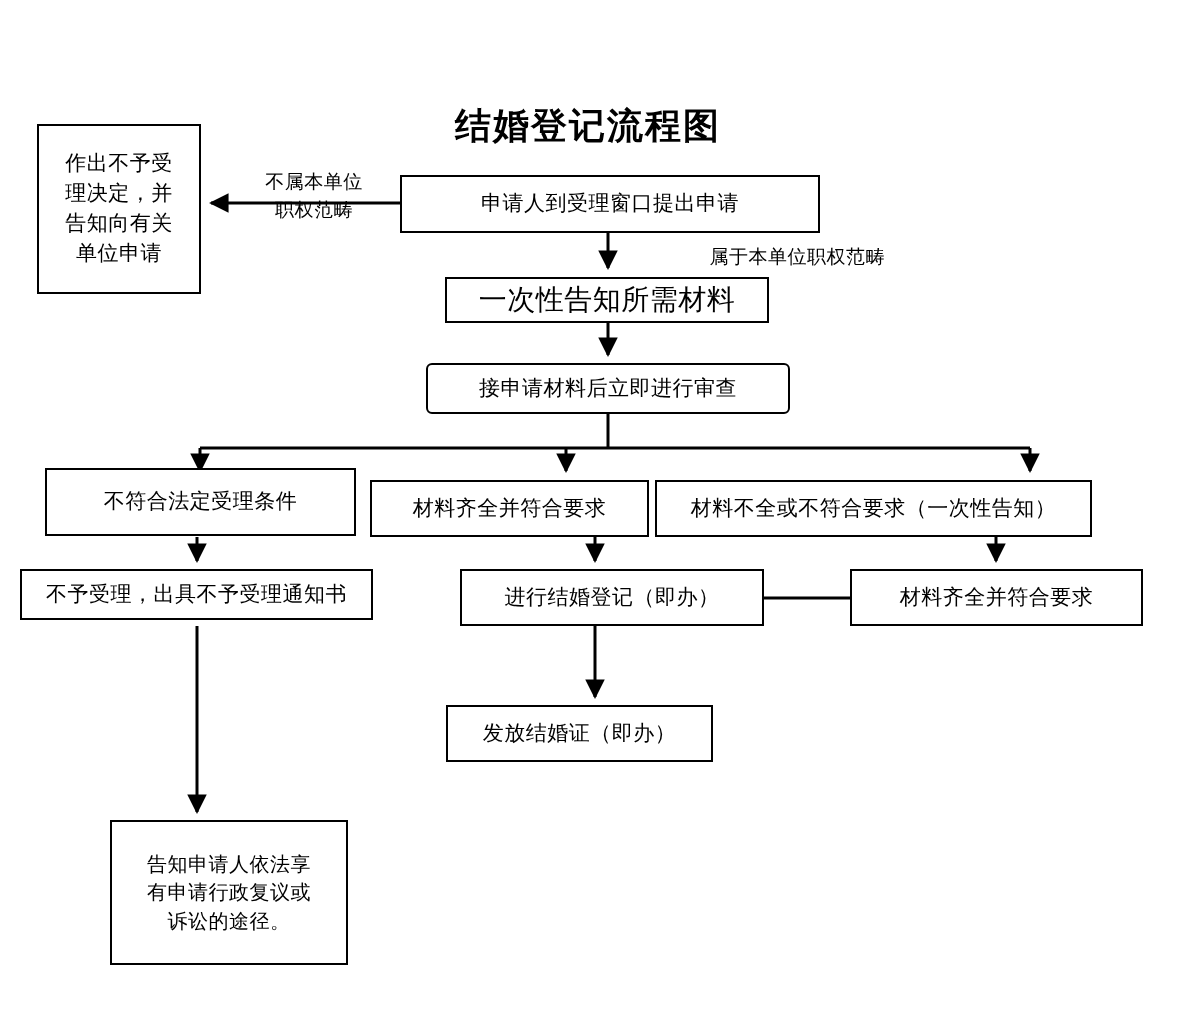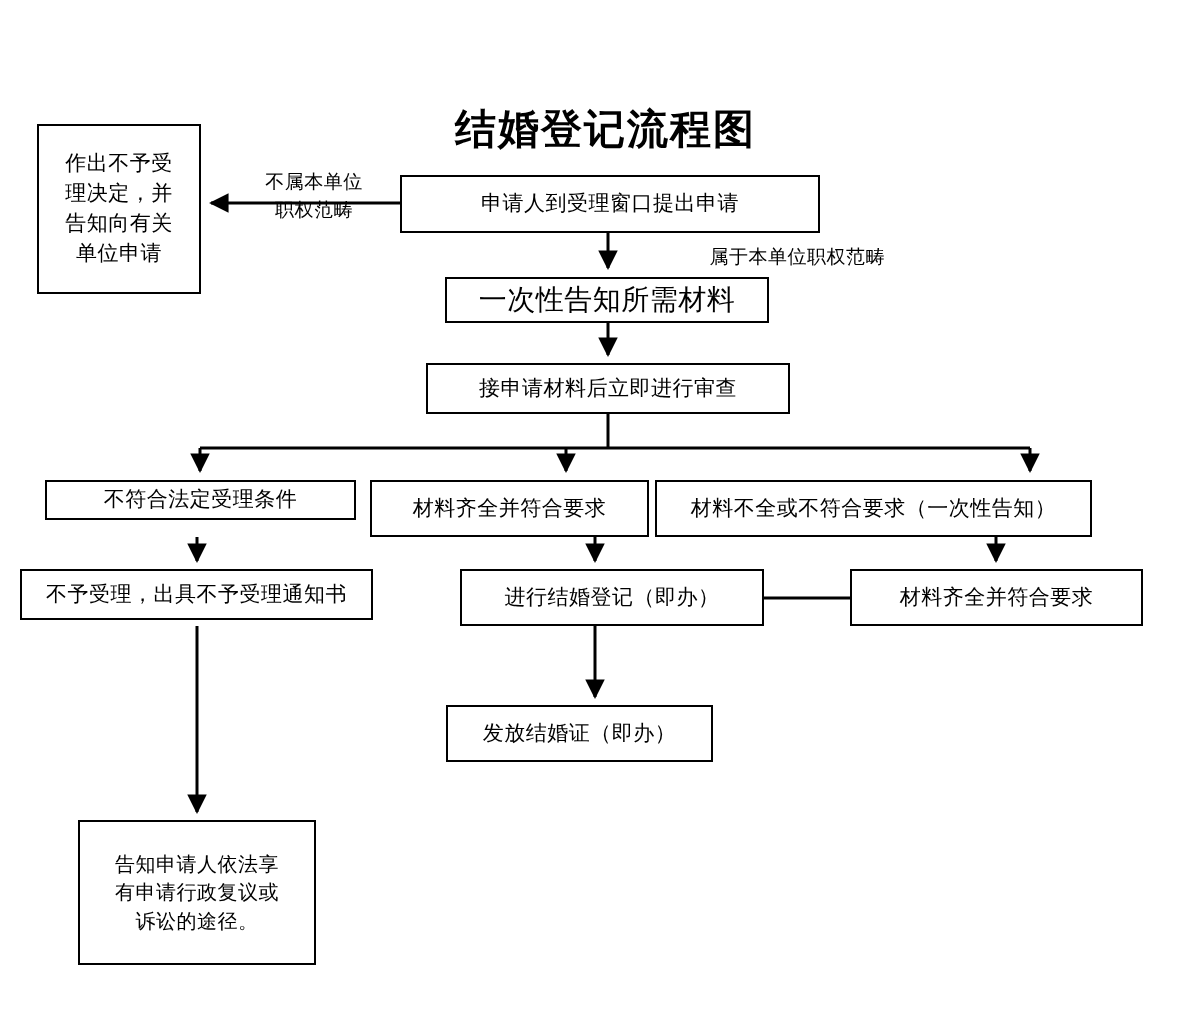--- a/index.html
+++ b/index.html
@@ -42,40 +42,40 @@
     z-index: 2;
   }
   .node .node-text {
     display: block;
     width: 100%;
     white-space: pre-line;
     padding: 0 4px;
   }
   .title {
     position: absolute;
-    font-size: 41px;
+    font-size: 36px;
     font-weight: bold;
     letter-spacing: 2px;
     white-space: nowrap;
     z-index: 3;
     text-align: center;
   }
   .edge-label {
     position: absolute;
     font-size: 19px;
     line-height: 1.45;
     white-space: pre-line;
     text-align: center;
     letter-spacing: 0.5px;
     z-index: 3;
     background: transparent;
   }
   .fs-22 { font-size: 28px; }
   .fs-21 { font-size: 21px; }
-  .fs-20 { font-size: 20px; }
+  .fs-20 { font-size: 20px; margin-left: 32px; }
 </style>
 </head>
 <body>
 
 <div id="canvas">
 
   <svg id="edges" viewBox="0 0 1200 1024" width="1200" height="1024" xmlns="http://www.w3.org/2000/svg">
     <defs>
       <marker id="arrow" viewBox="0 0 10 10" refX="9" refY="5" markerWidth="6.5" markerHeight="6.5" orient="auto-start-reverse">
         <path d="M 0 0 L 10 5 L 0 10 z" fill="#000000"></path>
@@ -120,25 +120,25 @@
   </div>
 
   <div class="node fs-21" style="left:400px; top:175px; width:420px; height:58px;">
     <span class="node-text">申请人到受理窗口提出申请</span>
   </div>
 
   <div class="node fs-22" style="left:445px; top:277px; width:324px; height:46px;">
     <span class="node-text">一次性告知所需材料</span>
   </div>
 
-  <div class="node fs-21" style="left:426px; top:363px; width:364px; height:51px;">
+  <div class="node fs-21" style="left:426px; top:363px; width:364px; height:51px;border-radius:6px;">
     <span class="node-text">接申请材料后立即进行审查</span>
   </div>
 
-  <div class="node fs-21" style="left:45px; top:480px; width:311px; height:40px;">
+  <div class="node fs-21" style="left:45px; top:468px; width:311px; height:68px;">
     <span class="node-text">不符合法定受理条件</span>
   </div>
 
   <div class="node fs-21" style="left:370px; top:480px; width:279px; height:57px;">
     <span class="node-text">材料齐全并符合要求</span>
   </div>
 
   <div class="node fs-21" style="left:655px; top:480px; width:437px; height:57px;">
     <span class="node-text">材料不全或不符合要求（一次性告知）</span>
   </div>

